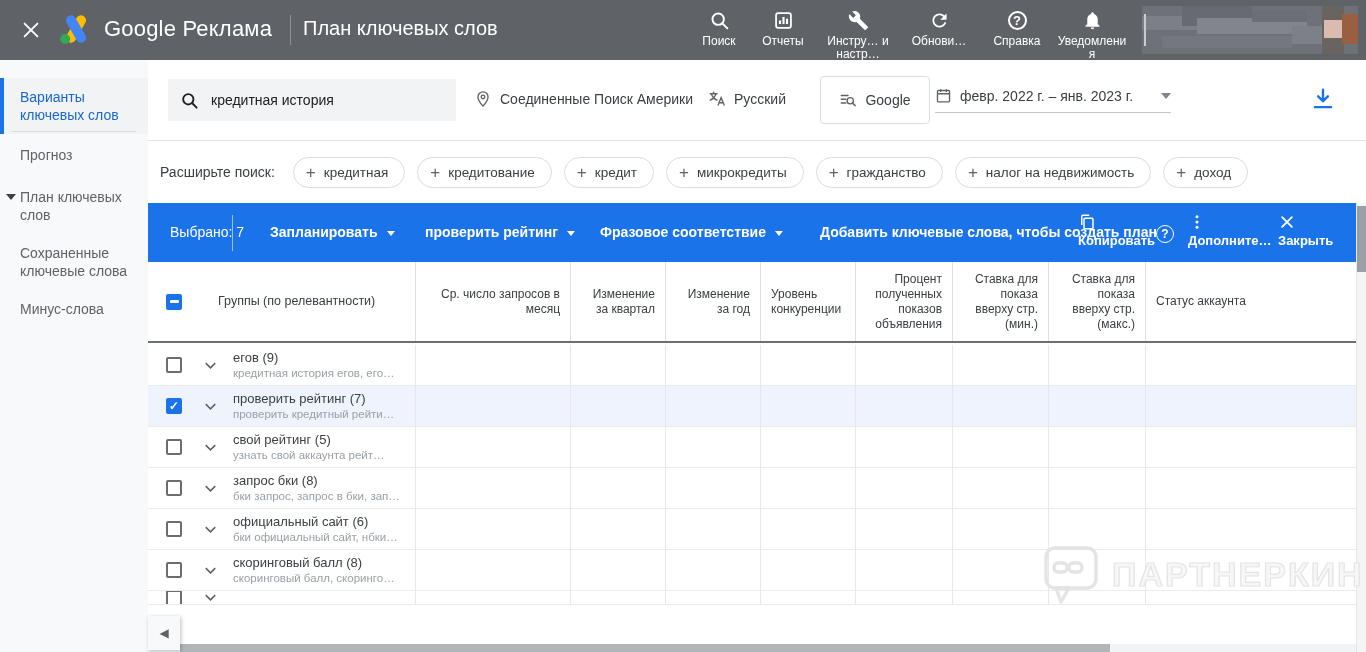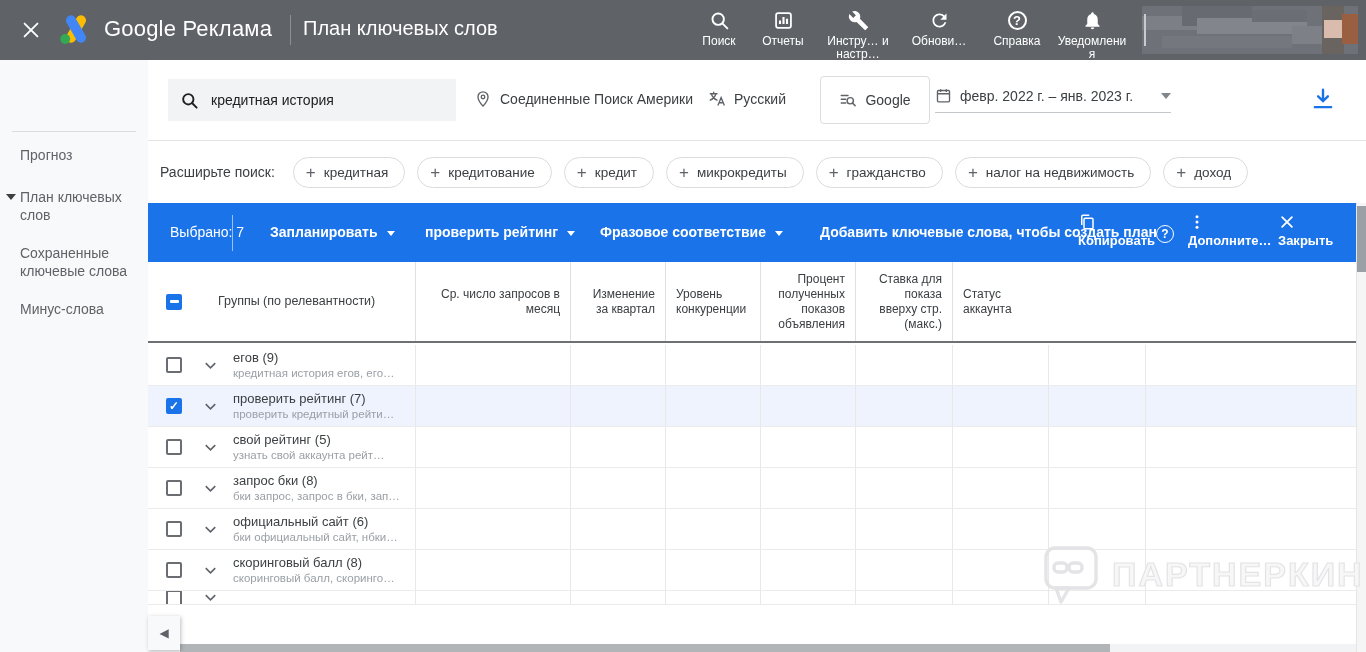--- a/index.html
+++ b/index.html
@@ -191,20 +191,21 @@
         <rect x="150" y="20" width="30" height="18" fill="#7d8187"></rect>
         <rect x="180" y="0" width="22" height="48" fill="#6a6460"></rect>
         <rect x="182" y="14" width="18" height="18" fill="#d9bcae"></rect>
         <rect x="200" y="8" width="16" height="30" fill="#9a5f41"></rect>
         <rect x="2" y="8" width="2" height="32" fill="#c8cacd"></rect>
       </svg>
     </div>
   </div>
 
   <div class="sidebar">
+    <div class="sb-item active" style="top:18px">Варианты ключевых слов</div>
     <div class="sb-divider"></div>
     <div class="sb-item" style="top:82px">Прогноз</div>
     <div class="sb-caret"></div>
     <div class="sb-item" style="top:124px">План ключевых слов</div>
     <div class="sb-item" style="top:180px">Сохраненные ключевые слова</div>
     <div class="sb-item" style="top:236px">Минус-слова</div>
   </div>
 
   <div class="main">
 
@@ -339,22 +340,24 @@
       </div>
     </div>
 
     <div class="thead grid-cols">
       <div class="th th-left">
         <span class="cb ind cb-head"></span>
         <span class="th-name-label">Группы (по релевантности)</span>
       </div>
       <div class="th th-right">Ср. число запросов в месяц</div>
       <div class="th th-right">Изменение за квартал</div>
+      <div class="th th-right">Изменение за год</div>
       <div class="th th-left">Уровень конкуренции</div>
       <div class="th th-right">Процент полученных показов объявления</div>
+      <div class="th th-right">Ставка для показа вверху стр. (мин.)</div>
       <div class="th th-right">Ставка для показа вверху стр. (макс.)</div>
       <div class="th th-left">Статус аккаунта</div>
     </div>
 
     <div class="tbody" id="tbody">
   <div class="trow grid-cols">
     <div class="td td-name">
       <span class="cb row-cb"></span>
       <span class="chev">
         <svg viewBox="0 0 24 24" fill="none" stroke="#5f6368" stroke-width="2">

